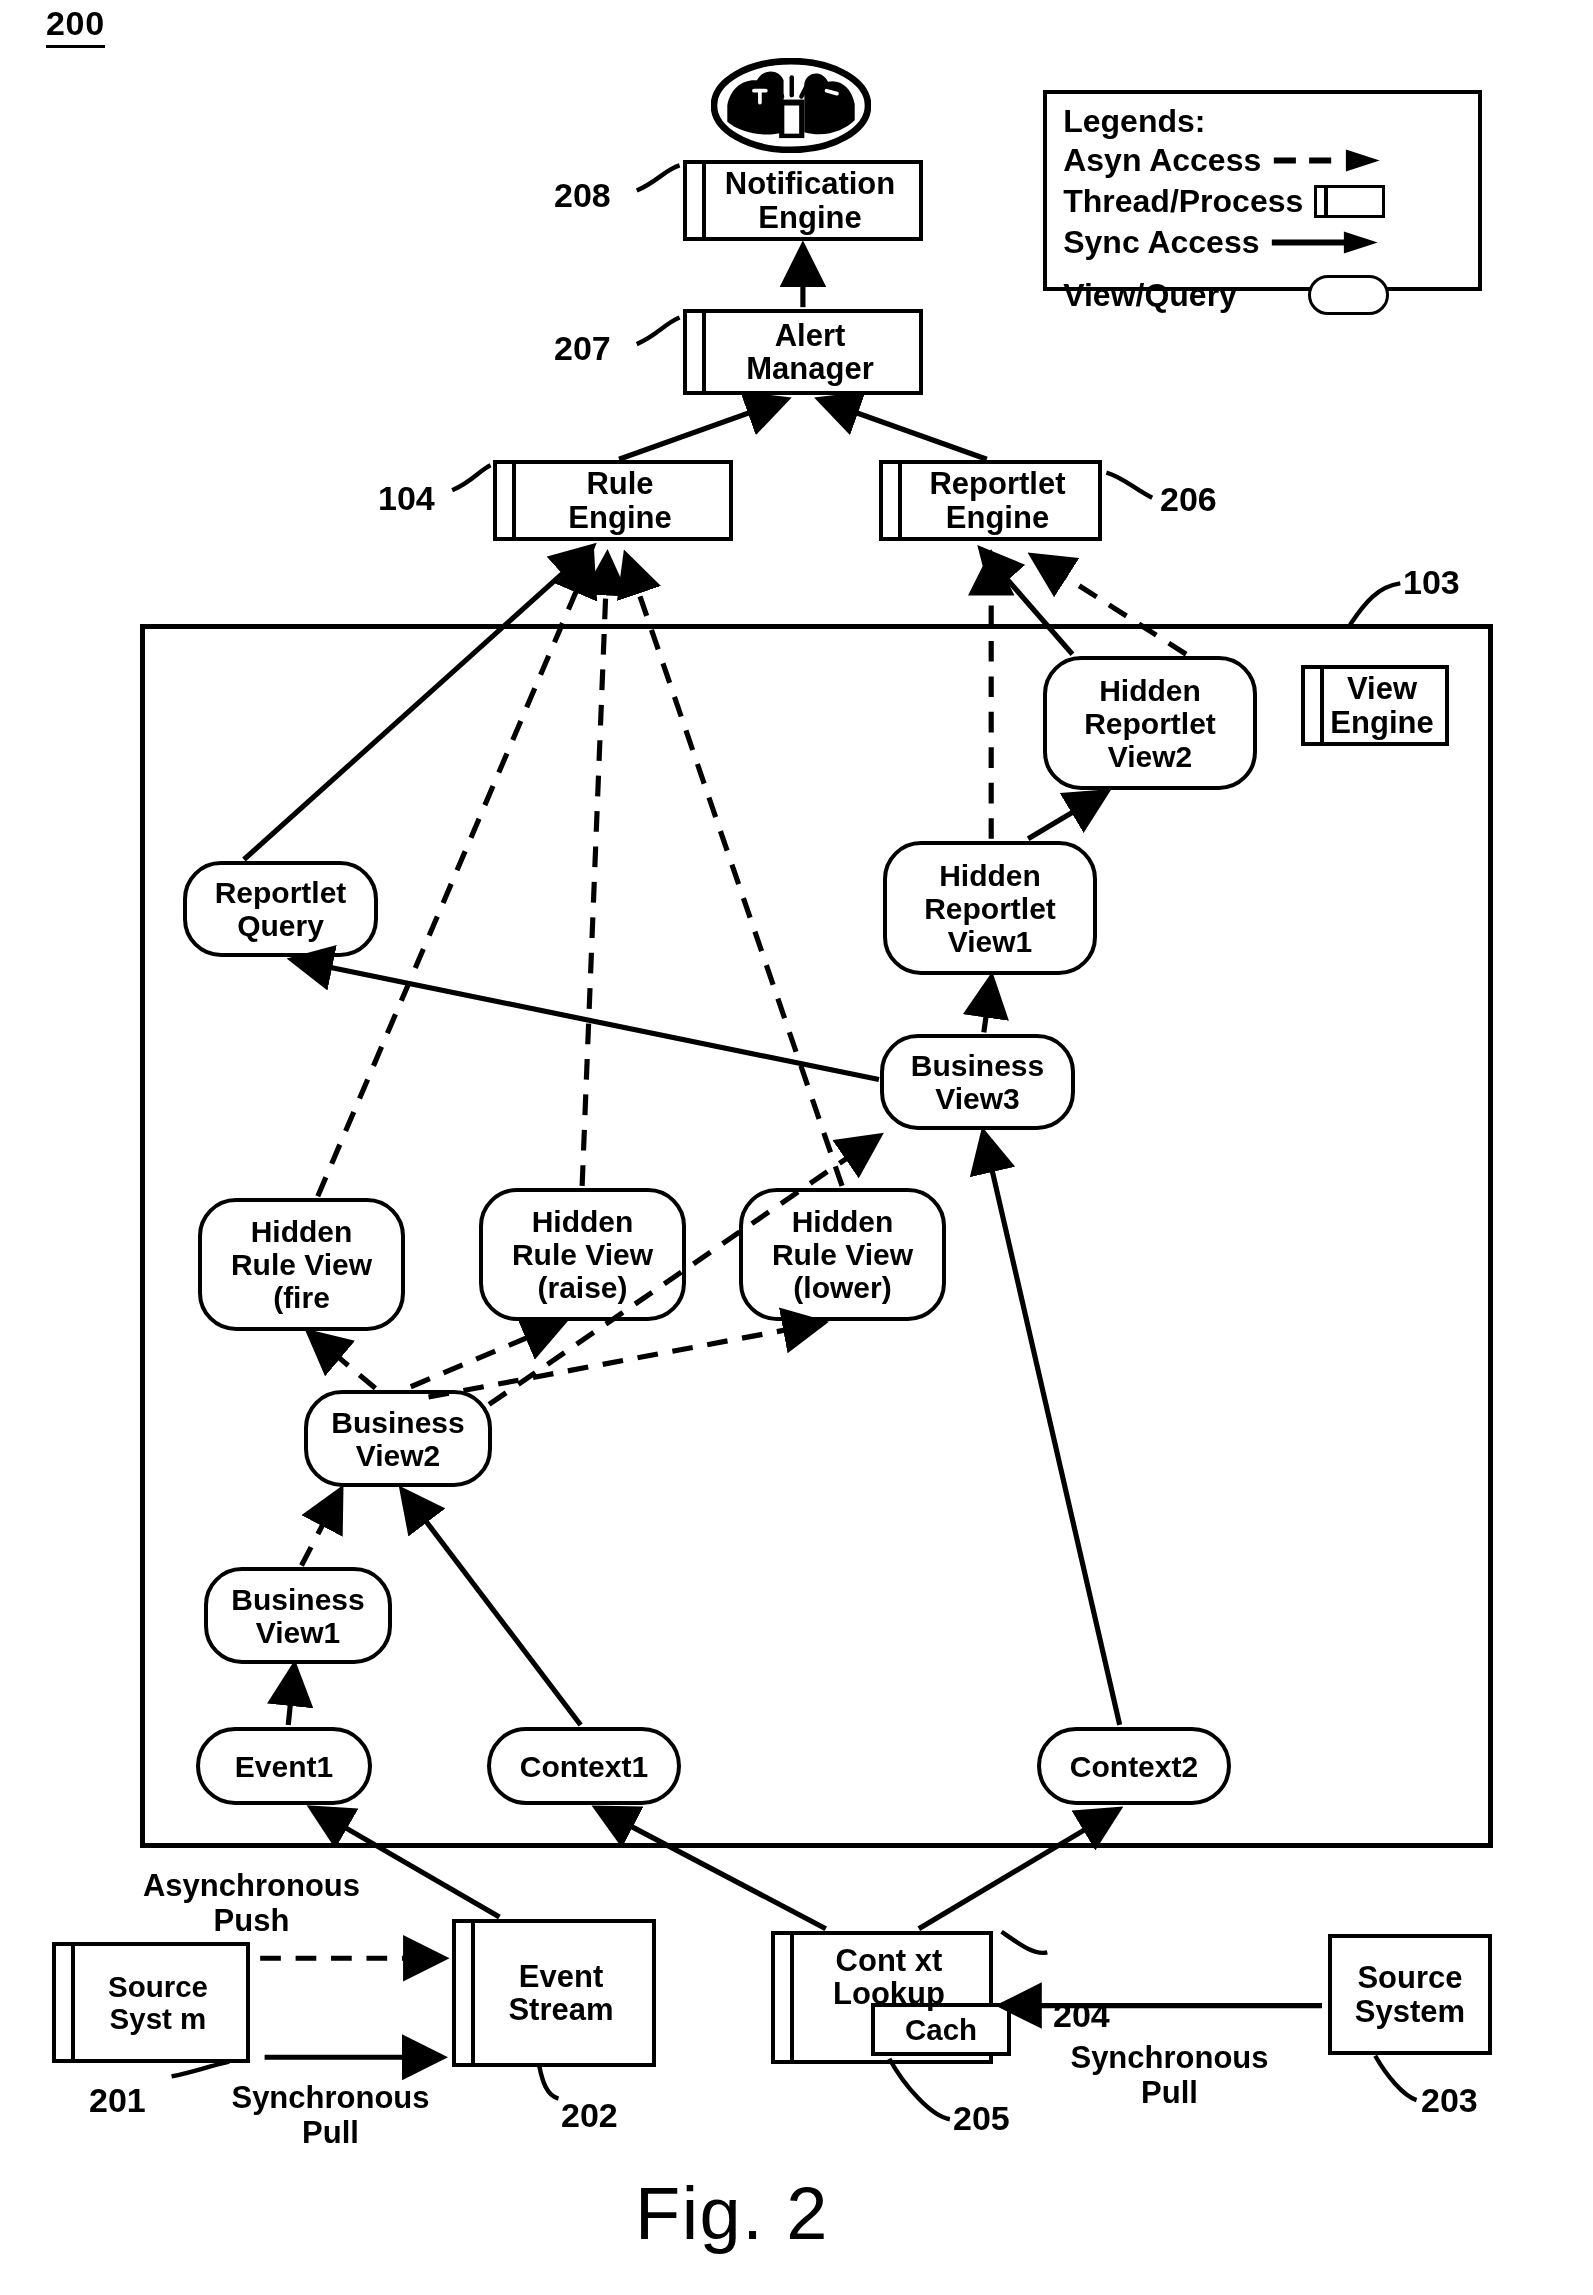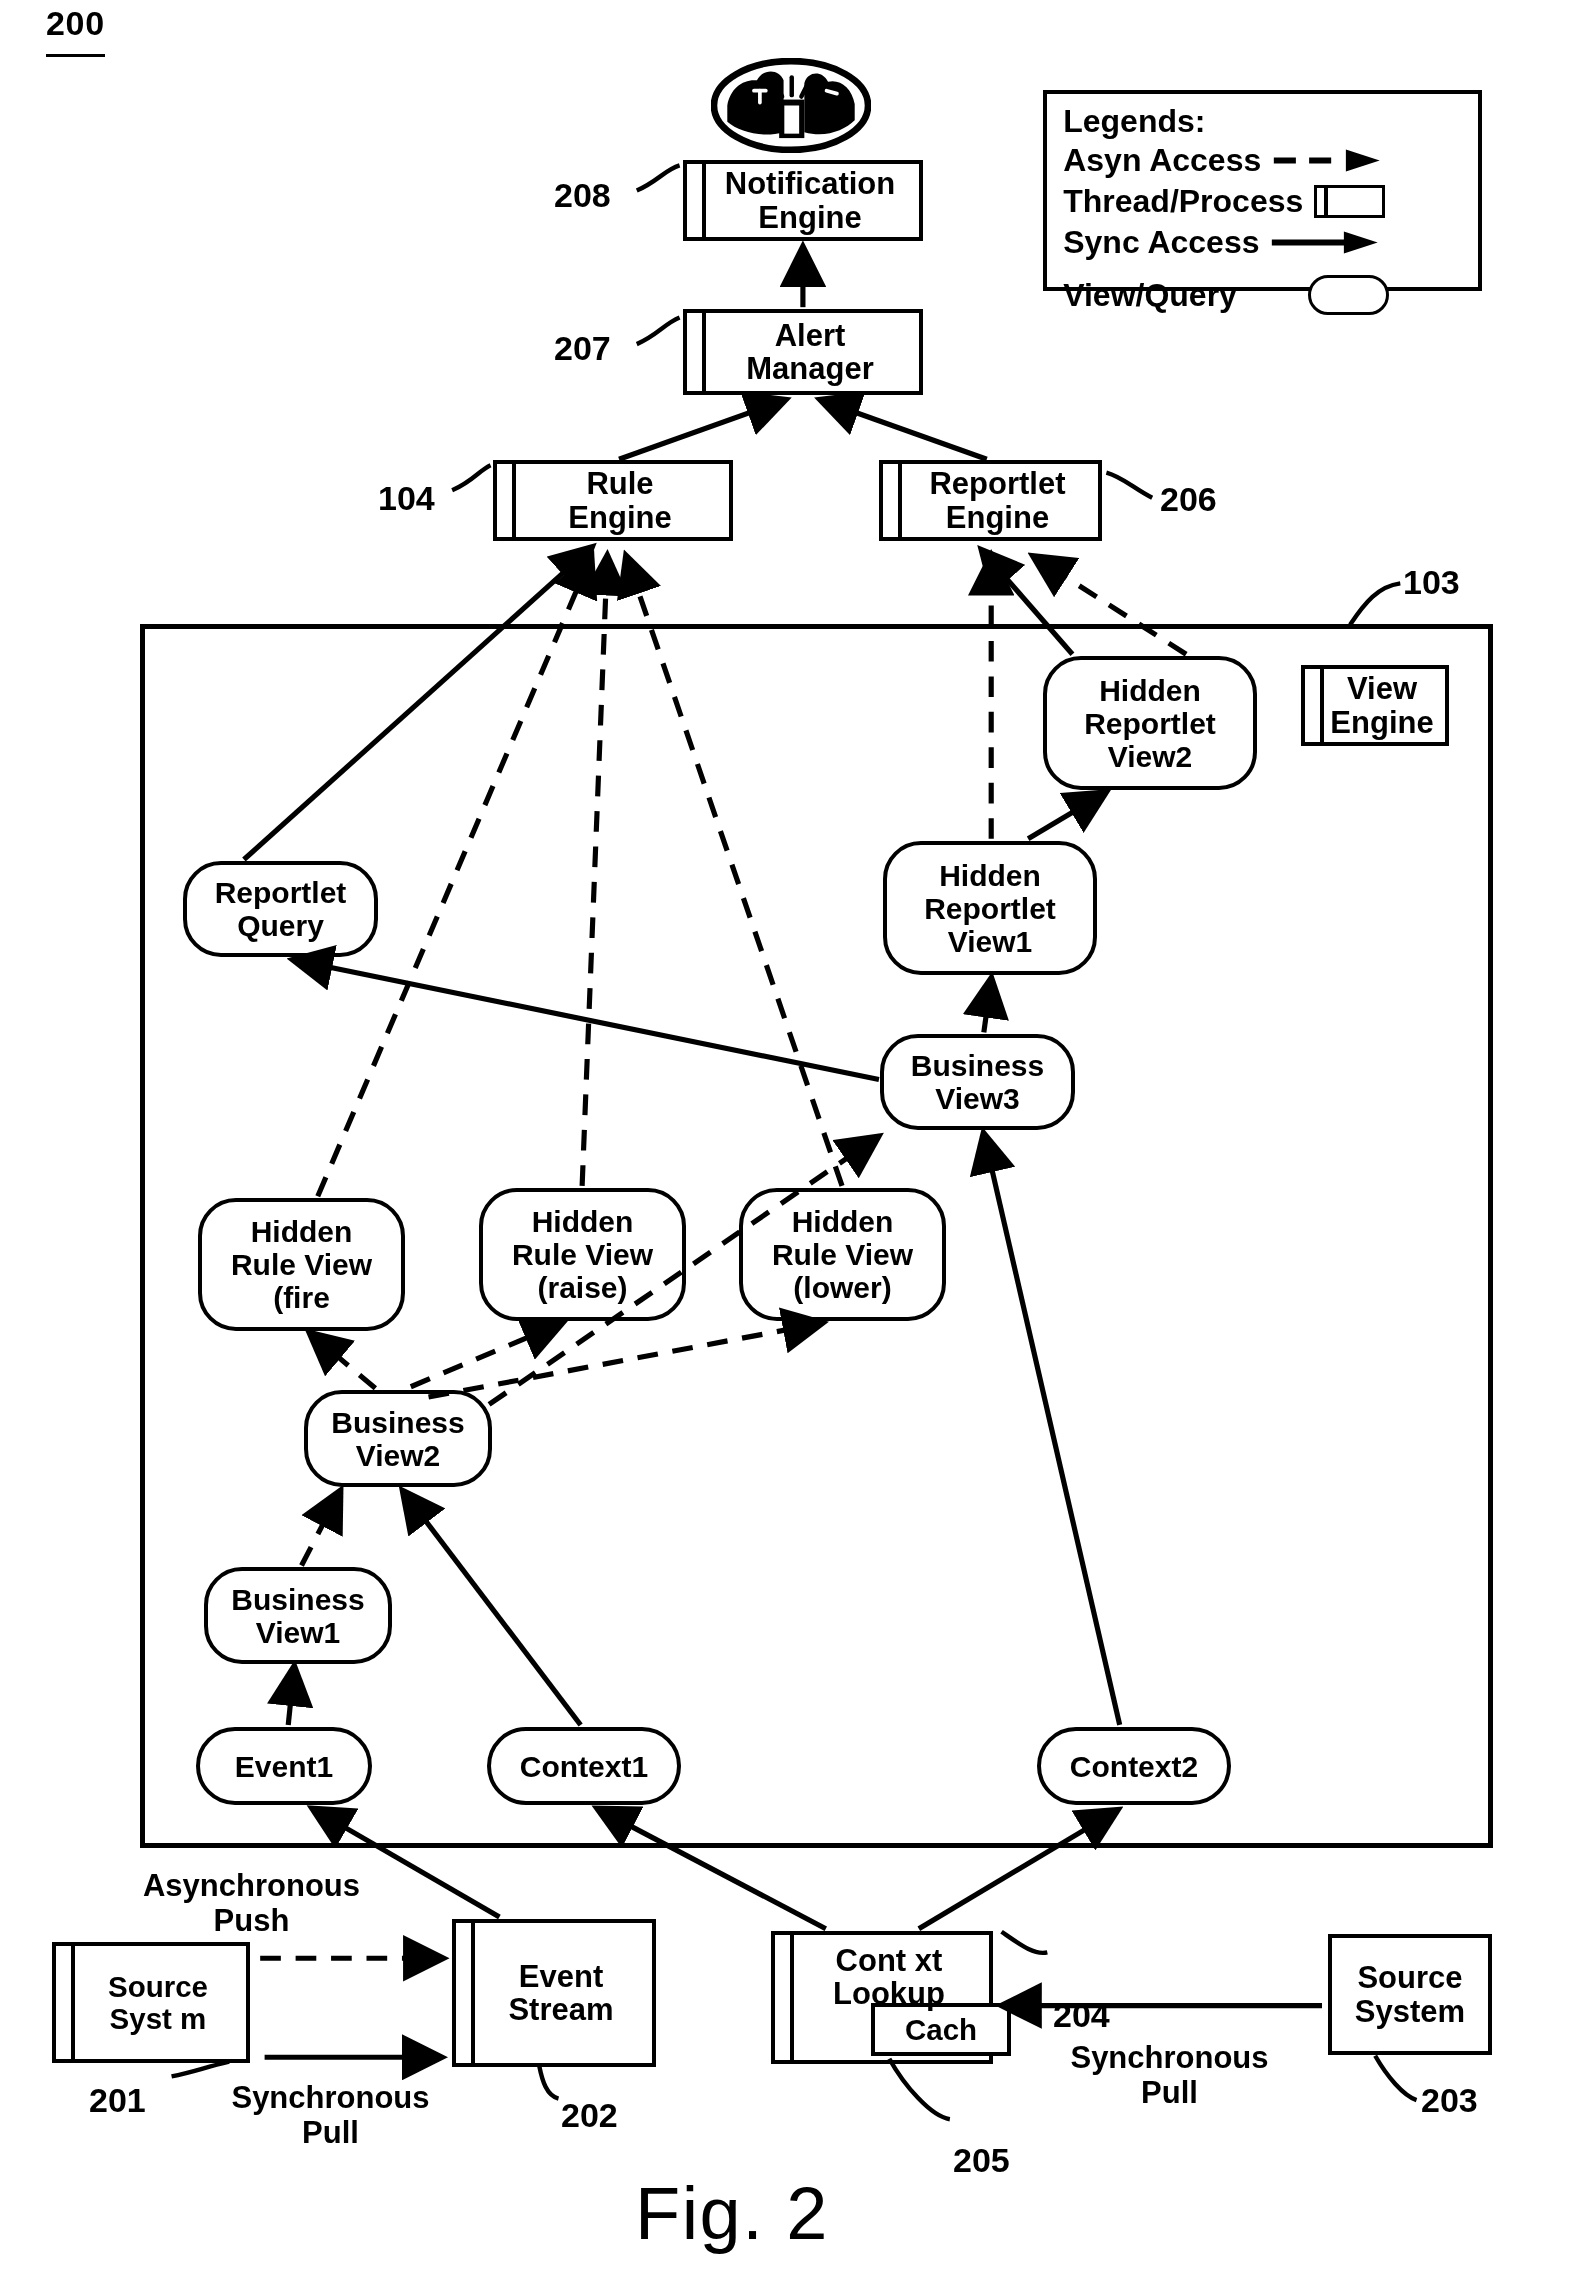--- a/index.html
+++ b/index.html
@@ -22,21 +22,21 @@
   
   .abs { position: absolute; }
 
   
   #fig-ref {
     left: 46px; top: 5.9px;
     font-size: 34px;
     font-weight: bold;
     letter-spacing: 0.7px;
     border-bottom: 3.7px solid #000;
-    padding-bottom: 12px;
+    padding-bottom: 3px;
     line-height: 1.05;
   }
 
   
   #fig-caption {
     left: 8px; top: 2171px;
     width: 1448px;
     text-align: center;
     font-size: 74px;
     letter-spacing: 1.5px;
@@ -308,21 +308,21 @@
   <div class="abs refnum" style="left:561px; top:2096px;">202</div>
 
   <div class="abs proc" style="left:771px; top:1931px; width:222px; height:133px; align-items:flex-start; padding-top:8.9px;">
     <span style="white-space:pre-line;">Cont  xt
 Lookup</span>
   </div>
   <div class="abs plainbox" style="left:843px; top:2003px; width:140px; height:53px; font-size:29.5px;margin-left:28px;">
     <span>Cach</span>
   </div>
   <div class="abs refnum" style="left:1053px; top:1996px;">204</div>
-  <div class="abs refnum" style="left:953px; top:2099px;margin-top:42px;">205</div>
+  <div class="abs refnum" style="left:953px; top:2099px;">205</div>
 
   <div class="abs plainbox" style="left:1328px; top:1934px; width:164px; height:121px;">
     <span style="white-space:pre-line;">Source
 System</span>
   </div>
   <div class="abs refnum" style="left:1421px; top:2081px;">203</div>
 
   <div class="abs annot" style="left:126px; top:1869px; width:251px;">Asynchronous
 Push</div>
   <div class="abs annot" style="left:205px; top:2081px; width:251px;">Synchronous

